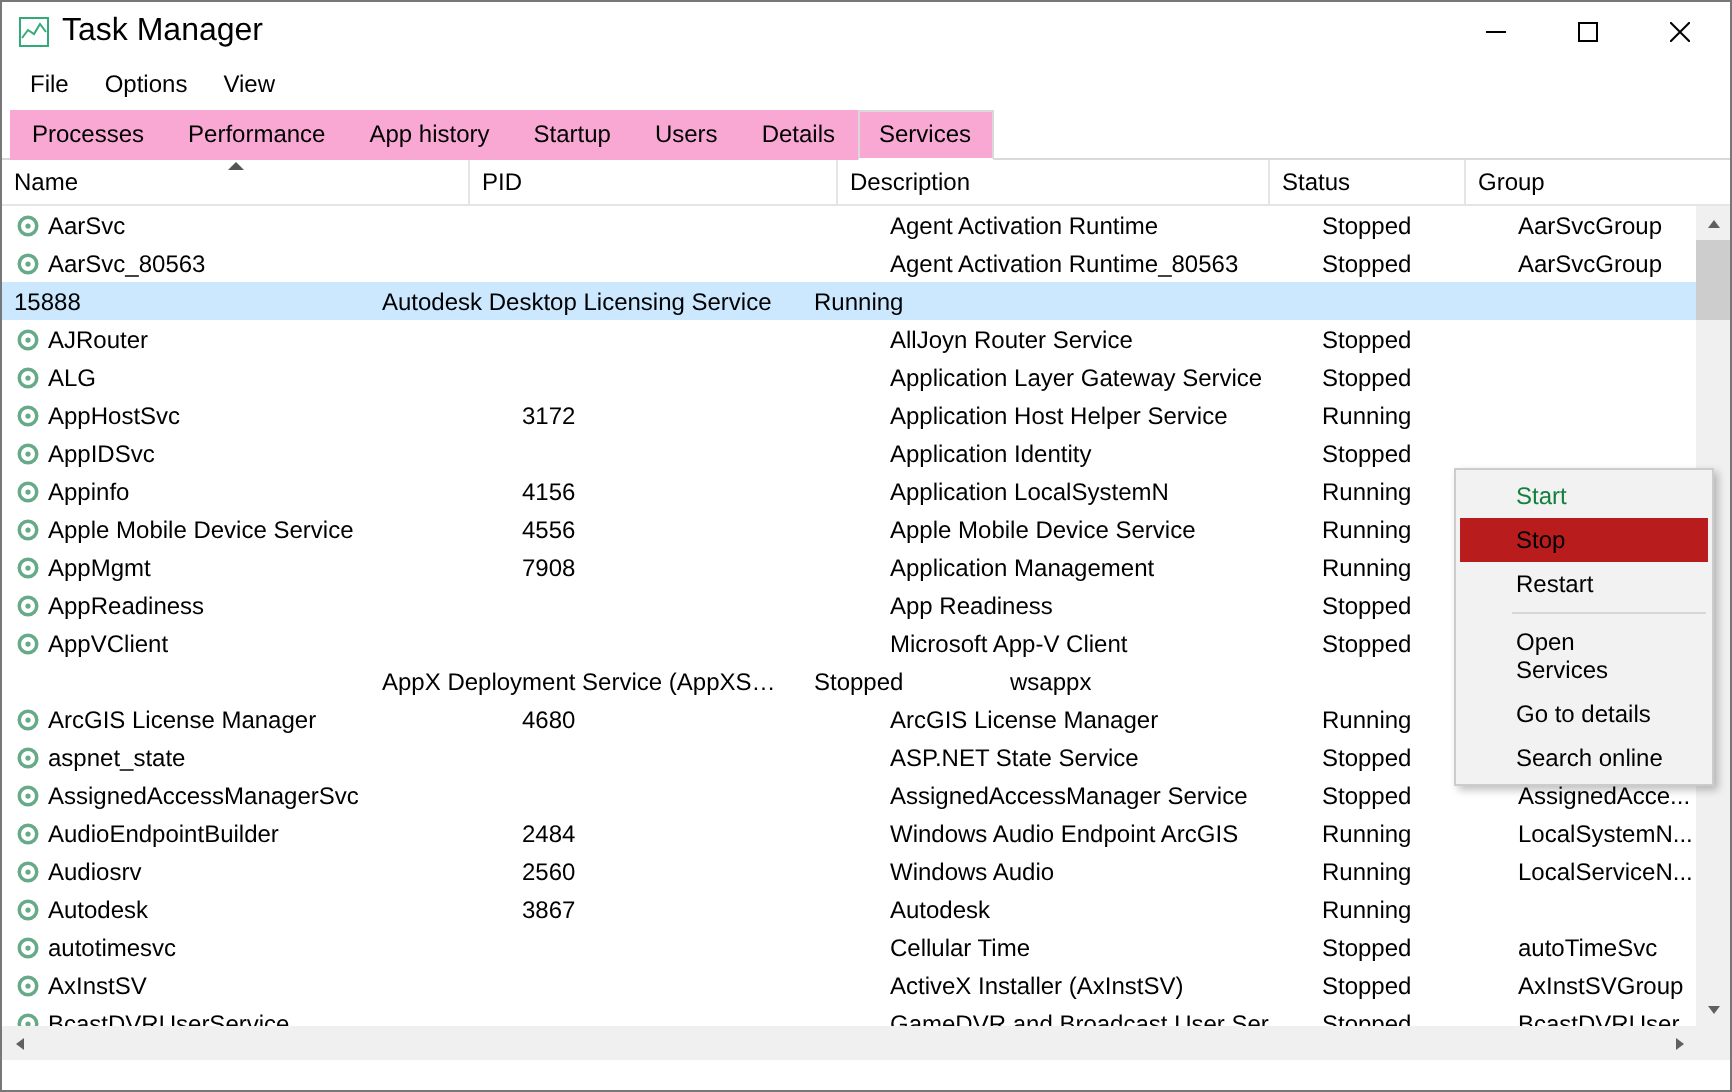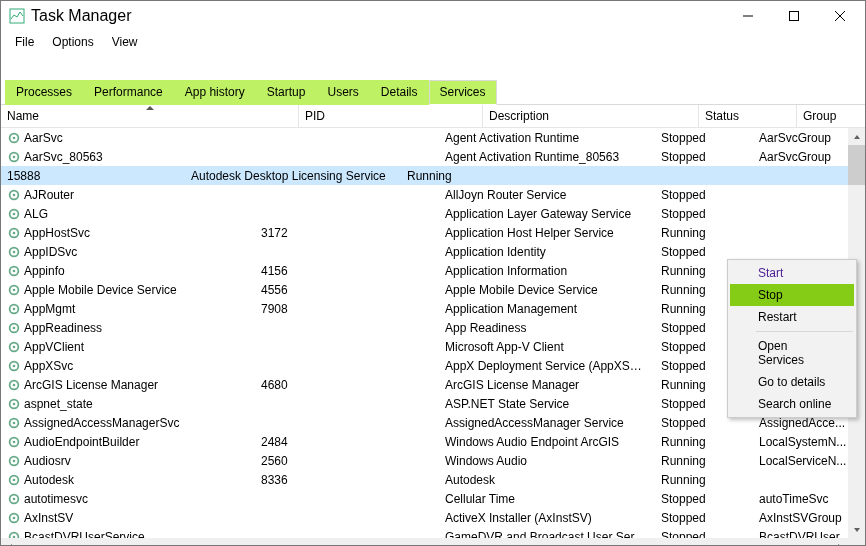--- a/index.html
+++ b/index.html
@@ -6,48 +6,48 @@
 body { width: 866px; height: 546px; overflow: hidden; background: #fff; border: 1px solid #777; position: relative; }
 .titlebar { height: 30px; display: flex; align-items: center; padding: 0 2px 0 8px; }
 .titlebar .app-icon { width: 16px; height: 16px; margin-right: 6px; }
 .titlebar .title { flex: 1; font-size: 16px; color: #000; }
 .win-btns { display: flex; height: 100%; }
 .win-btn { width: 46px; display: flex; align-items: center; justify-content: center; }
 .win-btn svg { width: 10px; height: 10px; }
 .menubar { display: flex; padding: 2px 6px 4px; gap: 2px; }
 .menu-item { padding: 2px 8px; }
 .tabs { display: flex; border-bottom: 1px solid #d9d9d9; padding: 0 4px; }
-.tab { padding: 4px 10px 5px; border: 1px solid transparent; border-bottom: none; margin-bottom: -1px; background: #bef264; color: #000; margin-top: 25px; }
+.tab { padding: 4px 10px 5px; border: 1px solid transparent; border-bottom: none; margin-bottom: -1px; background: #f9a8d4; color: #000; }
 .tab.active { border-color: #d9d9d9; border-bottom: 1px solid #fff; }
 .table-wrap { position: relative; height: 450px; }
 .cols { display: flex; height: 23px; align-items: center; border-bottom: 1px solid #e5e5e5; padding-right: 17px; }
 .col { padding: 0 6px; border-right: 1px solid #e5e5e5; height: 100%; display: flex; align-items: center; position: relative; color: #000; }
 .col.sort::after { content: ""; position: absolute; top: -3px; left: 50%; transform: translateX(-50%); border: 4px solid transparent; border-bottom-color: #555; }
-.col-name { width: 298px; }
+.col-name { width: 234px; }
 .col-pid { width: 184px; }
 .col-desc { width: 216px; }
 .col-status { width: 98px; }
 .col-group { flex: 1; border-right: none; }
 .rows { height: 412px; overflow: hidden; }
 .row { display: flex; height: 19px; align-items: center; white-space: nowrap; }
 .row.selected { background: #cce8ff; }
 .cell { padding: 0 6px; overflow: hidden; text-overflow: ellipsis; color: #000; }
 .svc-icon { width: 14px; height: 14px; margin-right: 3px; flex-shrink: 0; }
 .name-cell { display: flex; align-items: center; width: 254px; }
 .scrollbar-v { position: absolute; right: 0; top: 23px; bottom: 17px; width: 17px; background: #f0f0f0; }
 .scrollbar-v .thumb { position: absolute; left: 0; right: 0; top: 17px; height: 40px; background: #cdcdcd; }
 .scrollbar-v .arrow-up, .scrollbar-v .arrow-dn { position: absolute; left:0; right:0; height:17px; display:flex; align-items:center; justify-content:center; }
 .scrollbar-v .arrow-up { top:0; } .scrollbar-v .arrow-dn { bottom:0; }
 .scrollbar-h { position: absolute; left:0; right:17px; bottom:0; height:17px; background:#f0f0f0; display:flex; justify-content:space-between; align-items:center; }
 .scrollbar-h .arrow-l, .scrollbar-h .arrow-r { width:17px; height:17px; display:flex; align-items:center; justify-content:center; }
 .corner { position:absolute; right:0; bottom:0; width:17px; height:17px; background:#f0f0f0; }
 .ctx-menu { position: absolute; right: 8px; top: 154px; width: 130px; background: #f2f2f2; border: 1px solid #cccccc; box-shadow: 2px 2px 4px rgba(0,0,0,0.25); padding: 2px; }
 .ctx-item { padding: 4px 20px 4px 28px; color: #000; }
-.ctx-item.disabled { color: #4c1d95; }
-.ctx-item.hover { background: #84cc16; }
+.ctx-item.disabled { color: #15803d; }
+.ctx-item.hover { background: #b91c1c; }
 .ctx-sep { height: 1px; background: #d7d7d7; margin: 3px 1px 3px 26px; }
 svg.tri { width:8px; height:8px; }
 </style>
 </head>
 <body>
 
 <div class="titlebar">
   <svg class="app-icon" viewBox="0 0 16 16">
       <rect x="1" y="1" width="14" height="14" fill="none" stroke="#3a7" stroke-width="1"></rect>
       <polyline points="2,11 5,7 8,9 11,4 14,8" fill="none" stroke="#3a7" stroke-width="1"></polyline>
@@ -184,21 +184,21 @@
       </div>
       <div class="row">
         <div class="cell name-cell col-name">
           <svg class="svc-icon" viewBox="0 0 16 16">
             <circle cx="8" cy="8" r="5" fill="none" stroke="#6a8" stroke-width="2"></circle>
             <circle cx="8" cy="8" r="1.5" fill="#6a8"></circle>
           </svg>
           <span>Appinfo</span>
         </div>
         <div class="cell col-pid">4156</div>
-        <div class="cell col-desc">Application Information</div>
+        <div class="cell col-desc">Application LocalSystemN</div>
         <div class="cell col-status">Running</div>
         <div class="cell col-group"></div>
       </div>
       <div class="row">
         <div class="cell name-cell col-name">
           <svg class="svc-icon" viewBox="0 0 16 16">
             <circle cx="8" cy="8" r="5" fill="none" stroke="#6a8" stroke-width="2"></circle>
             <circle cx="8" cy="8" r="1.5" fill="#6a8"></circle>
           </svg>
           <span>Apple Mobile Device Service</span>
@@ -241,27 +241,20 @@
             <circle cx="8" cy="8" r="1.5" fill="#6a8"></circle>
           </svg>
           <span>AppVClient</span>
         </div>
         <div class="cell col-pid"></div>
         <div class="cell col-desc">Microsoft App-V Client</div>
         <div class="cell col-status">Stopped</div>
         <div class="cell col-group"></div>
       </div>
       <div class="row">
-        <div class="cell name-cell col-name">
-          <svg class="svc-icon" viewBox="0 0 16 16">
-            <circle cx="8" cy="8" r="5" fill="none" stroke="#6a8" stroke-width="2"></circle>
-            <circle cx="8" cy="8" r="1.5" fill="#6a8"></circle>
-          </svg>
-          <span>AppXSvc</span>
-        </div>
         <div class="cell col-pid"></div>
         <div class="cell col-desc">AppX Deployment Service (AppXSVC)</div>
         <div class="cell col-status">Stopped</div>
         <div class="cell col-group">wsappx</div>
       </div>
       <div class="row">
         <div class="cell name-cell col-name">
           <svg class="svc-icon" viewBox="0 0 16 16">
             <circle cx="8" cy="8" r="5" fill="none" stroke="#6a8" stroke-width="2"></circle>
             <circle cx="8" cy="8" r="1.5" fill="#6a8"></circle>
@@ -326,21 +319,21 @@
         <div class="cell col-group">LocalServiceN...</div>
       </div>
       <div class="row">
         <div class="cell name-cell col-name">
           <svg class="svc-icon" viewBox="0 0 16 16">
             <circle cx="8" cy="8" r="5" fill="none" stroke="#6a8" stroke-width="2"></circle>
             <circle cx="8" cy="8" r="1.5" fill="#6a8"></circle>
           </svg>
           <span>Autodesk</span>
         </div>
-        <div class="cell col-pid">8336</div>
+        <div class="cell col-pid">3867</div>
         <div class="cell col-desc">Autodesk</div>
         <div class="cell col-status">Running</div>
         <div class="cell col-group"></div>
       </div>
       <div class="row">
         <div class="cell name-cell col-name">
           <svg class="svc-icon" viewBox="0 0 16 16">
             <circle cx="8" cy="8" r="5" fill="none" stroke="#6a8" stroke-width="2"></circle>
             <circle cx="8" cy="8" r="1.5" fill="#6a8"></circle>
           </svg>

